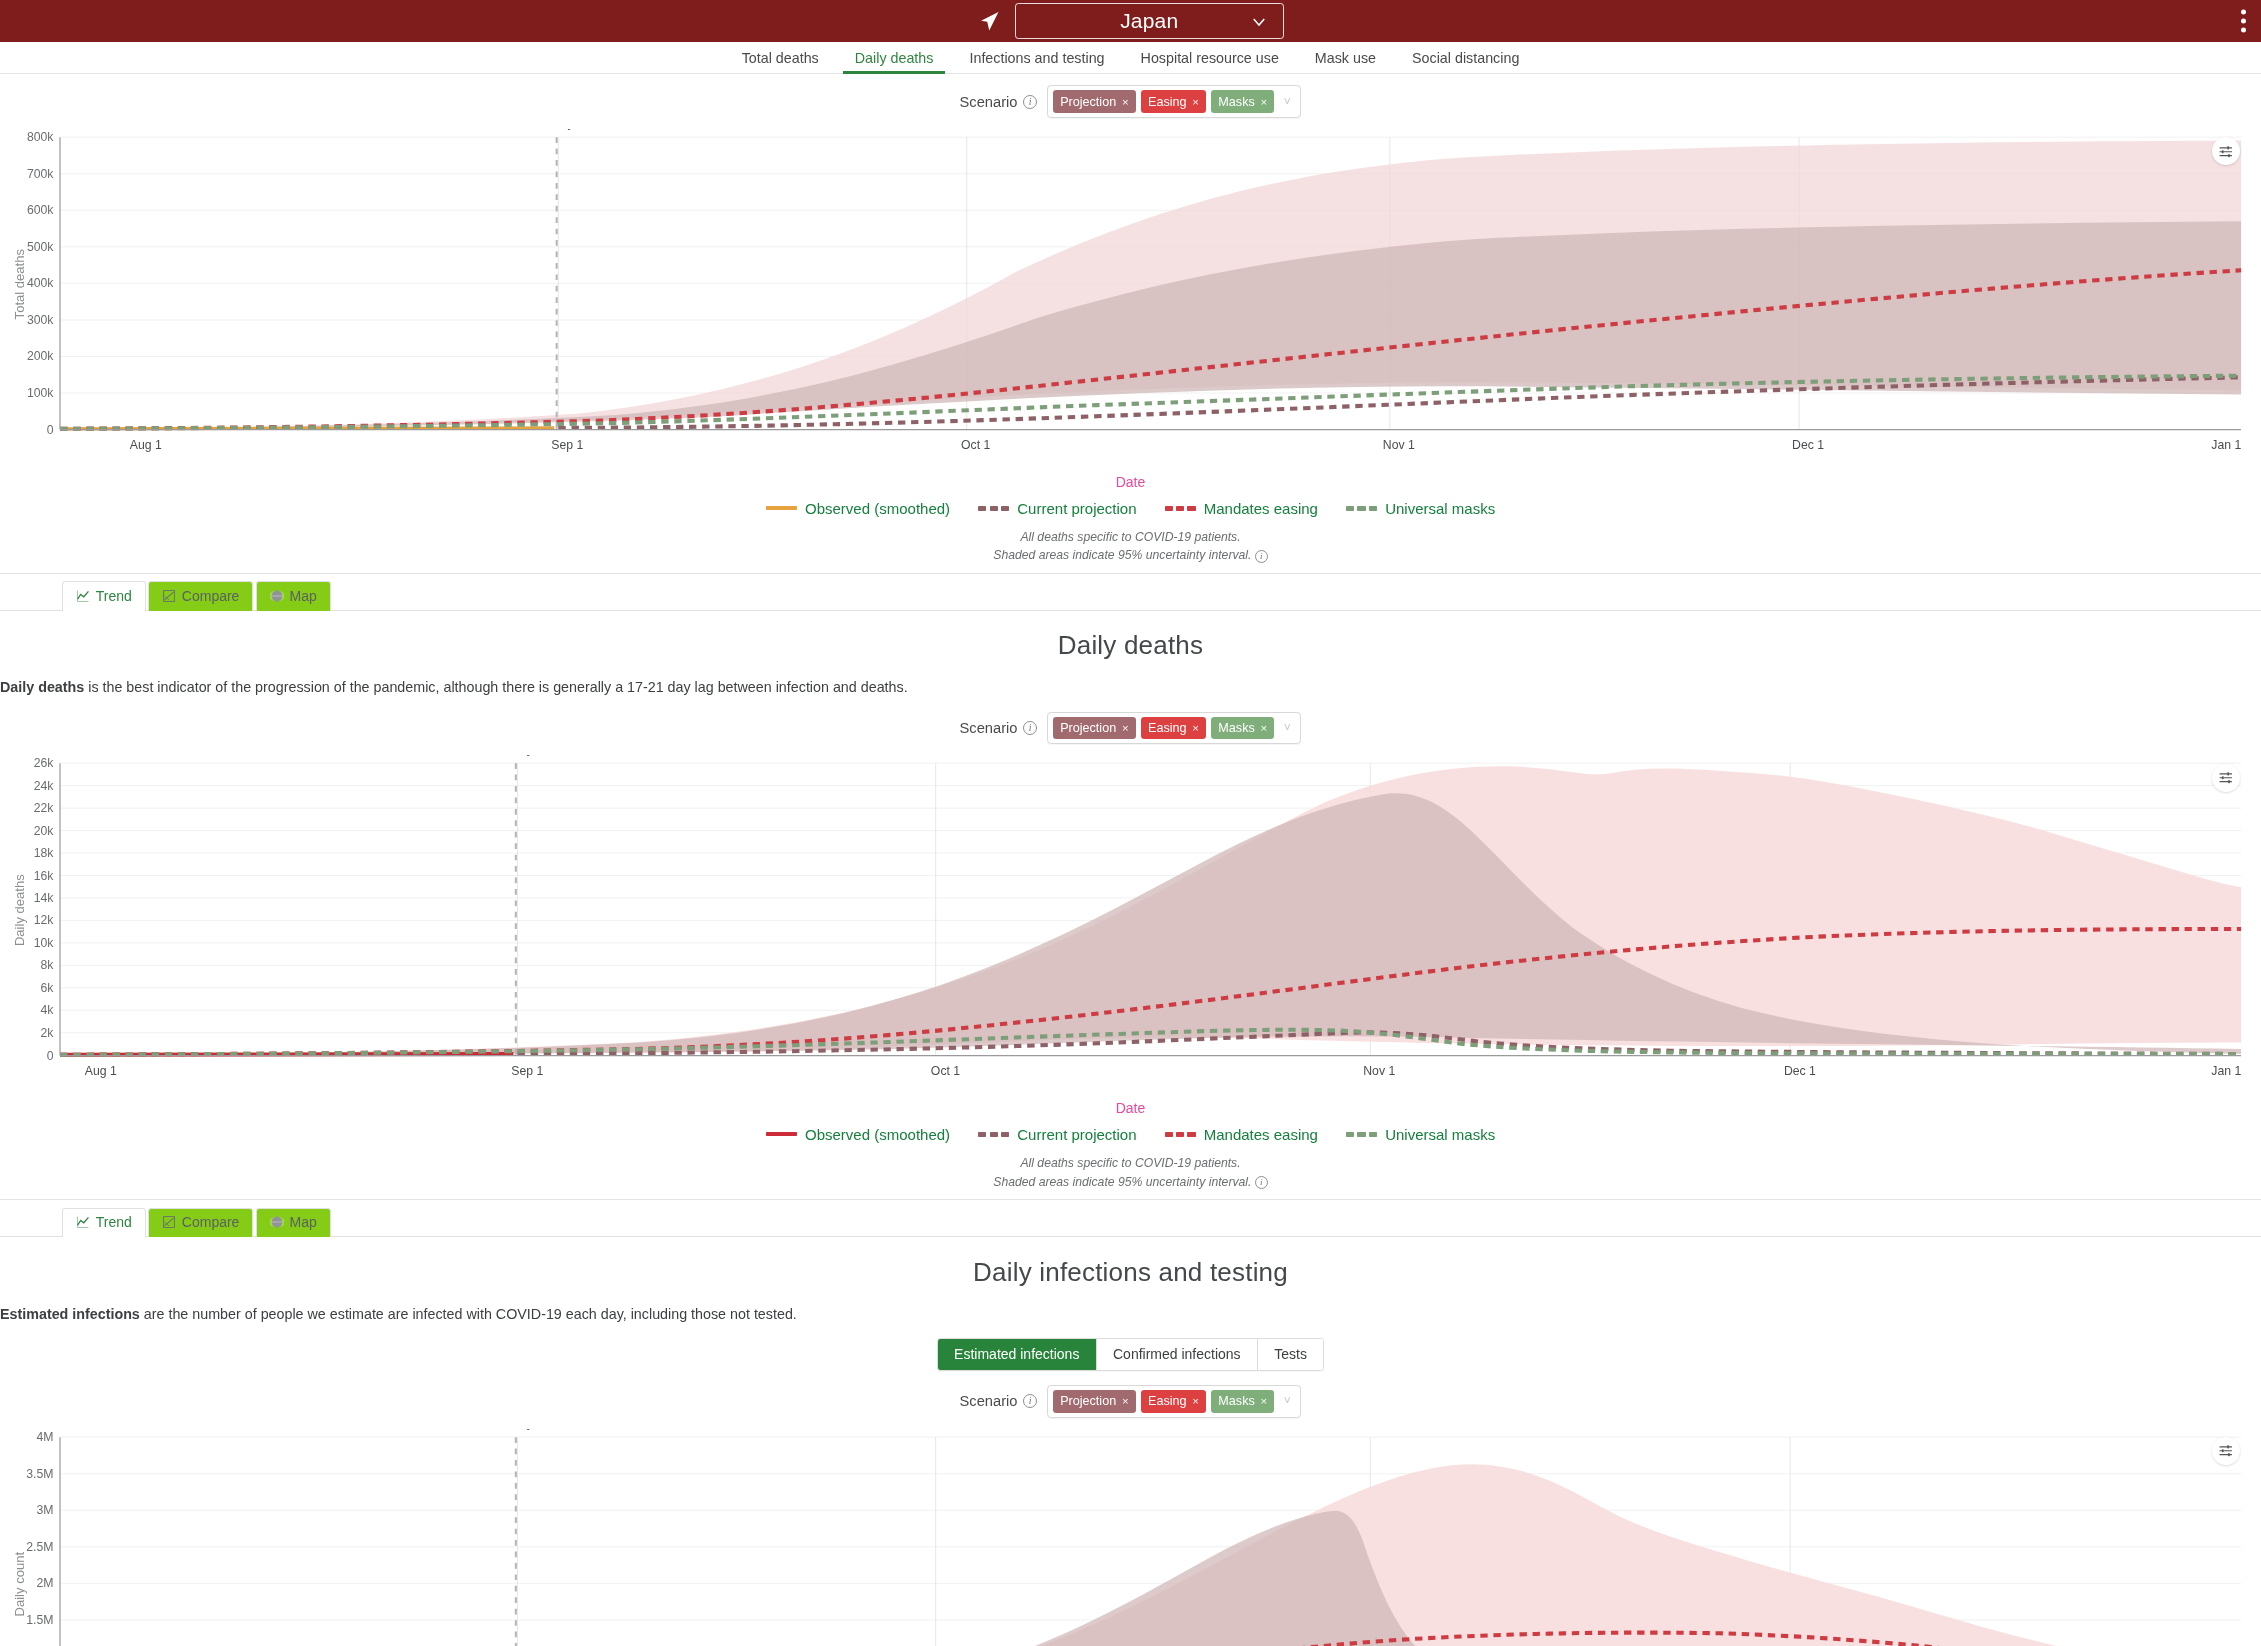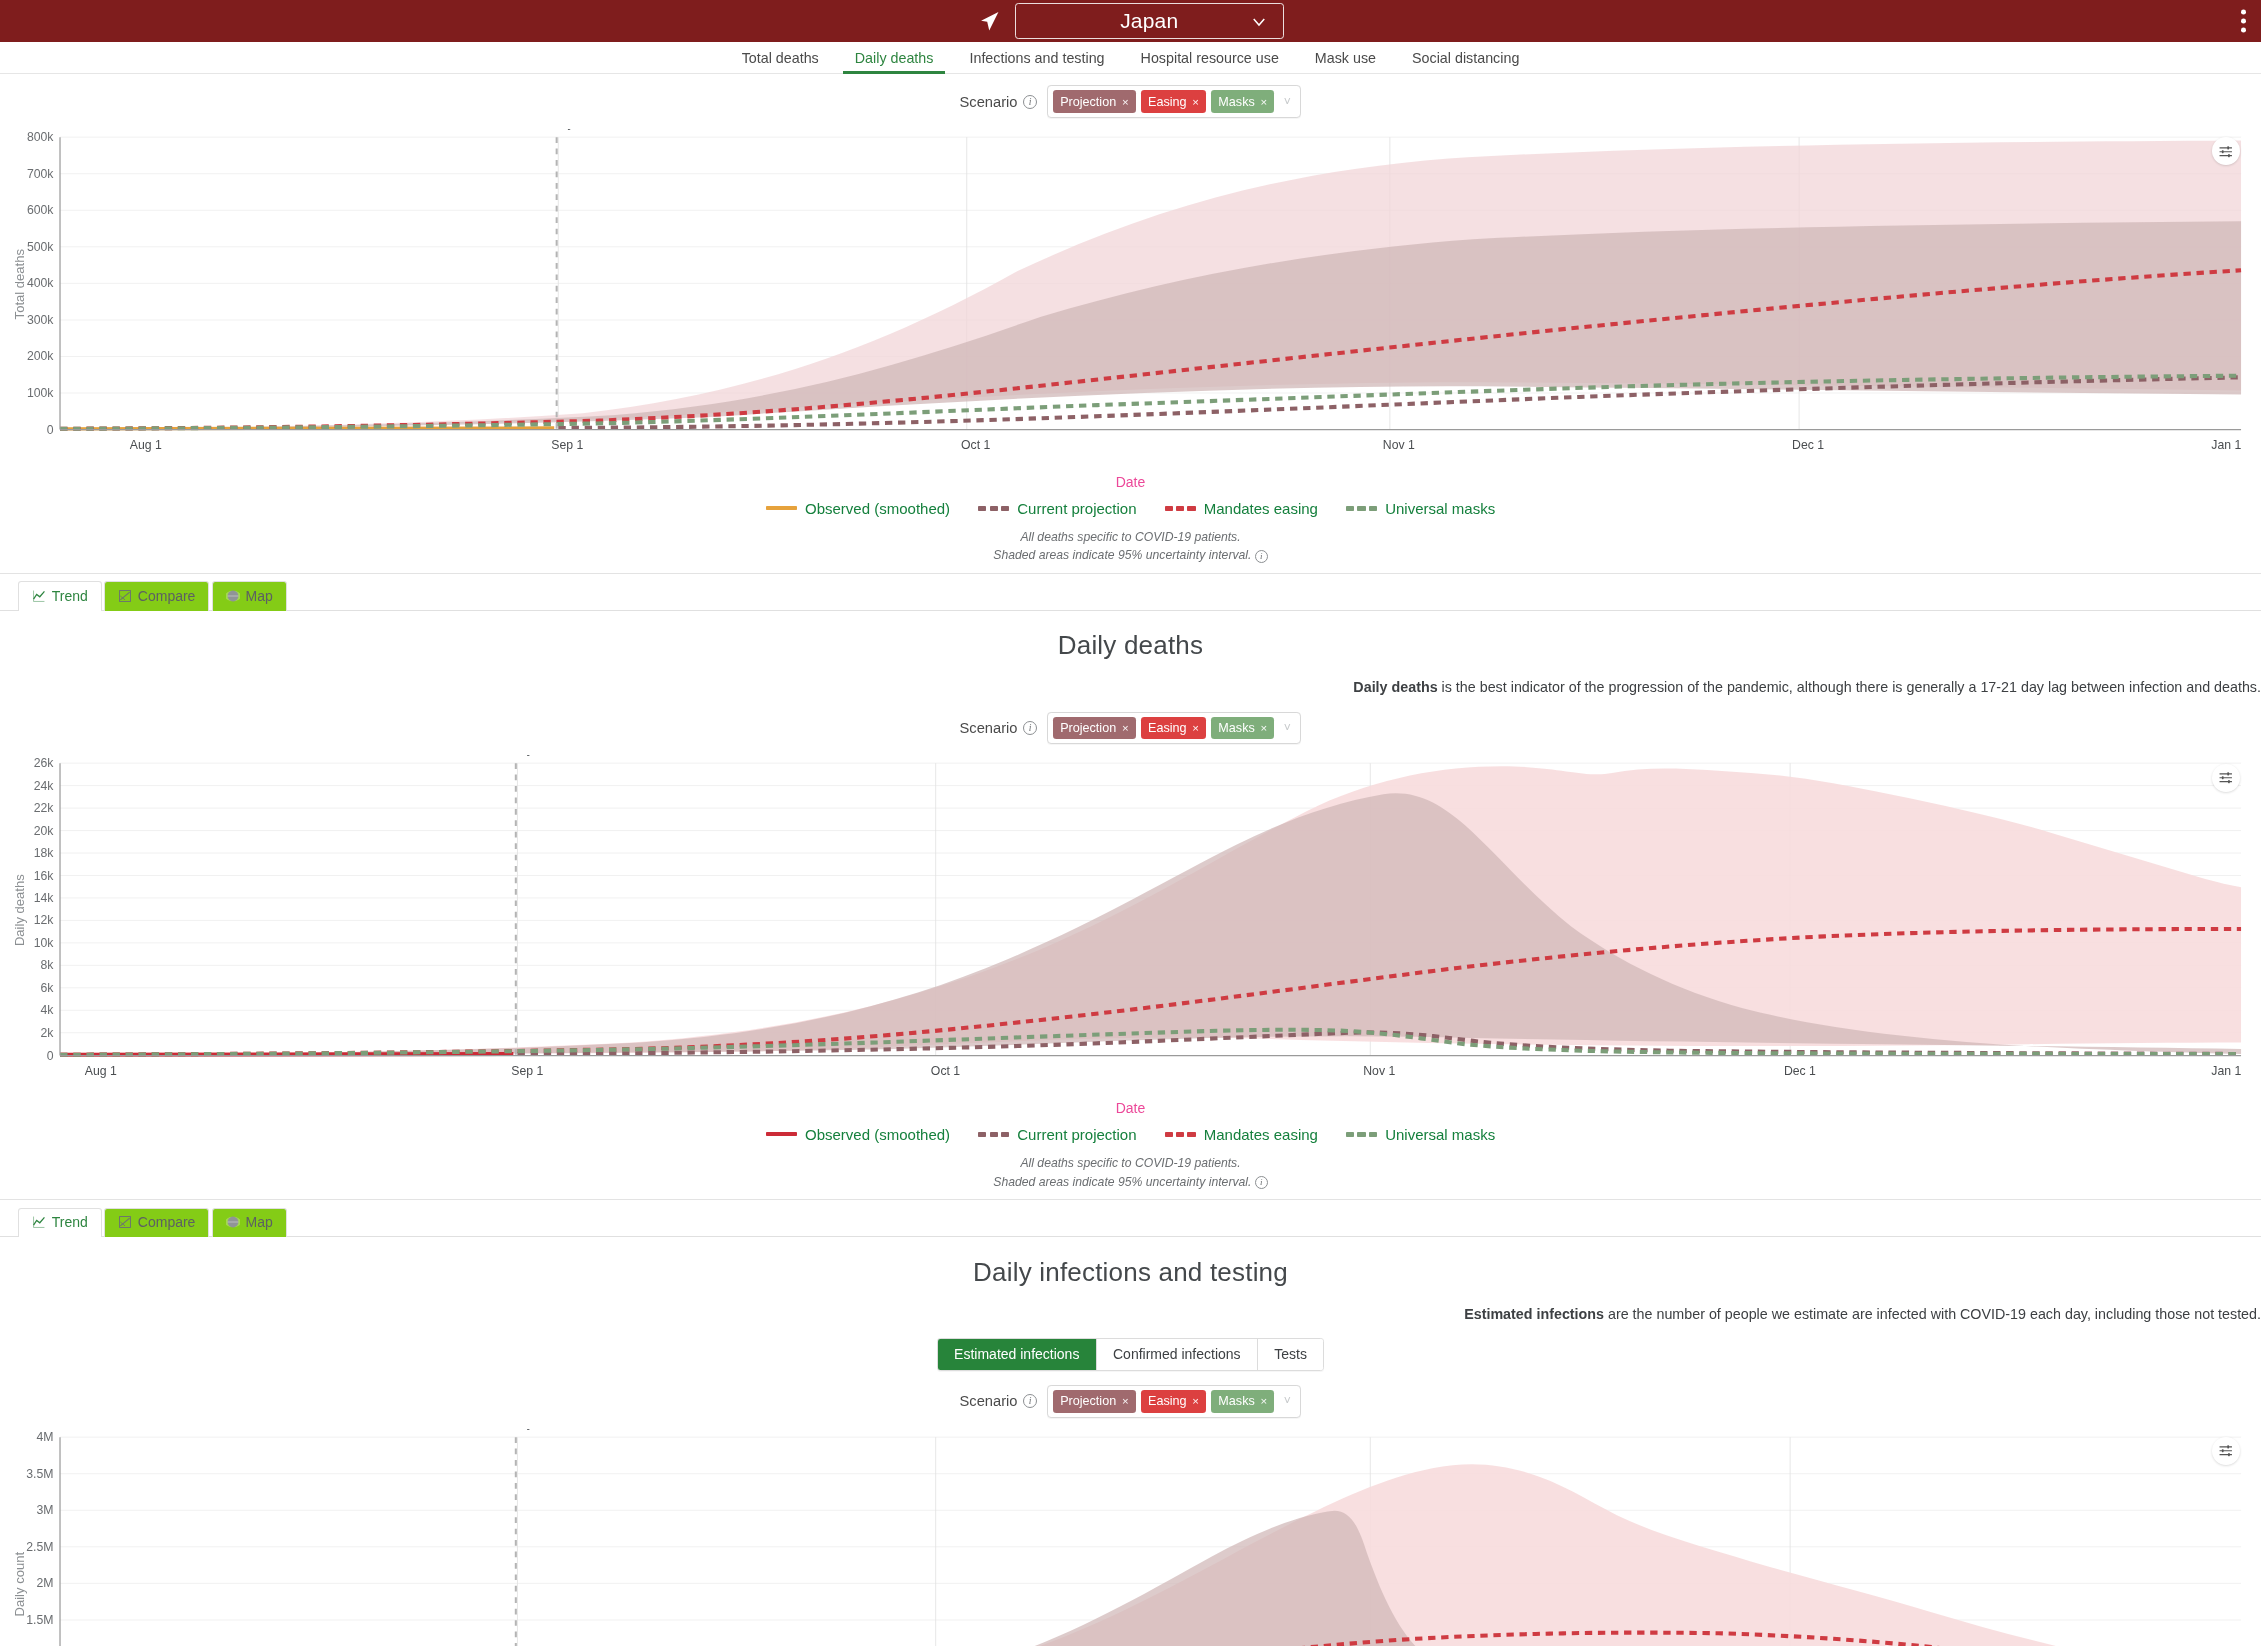--- a/index.html
+++ b/index.html
@@ -92,21 +92,21 @@
   .panel-body { padding: 11.4px 0 8.2px; }
   .panel-title {
     text-align: center;
     font-size: 26px;
     font-weight: 400;
     color: #44484b;
     letter-spacing: 0.2px;
     margin: 8.2px 0 18px;
   }
   .panel-desc {
-    text-align: right;
+    text-align: left;
     font-size: 14.3px;
     color: #3d4043;
     margin-bottom: 16.3px;
   }
   .panel-desc b { font-weight: 700; }
 
   
   .segwrap { display: flex; justify-content: center; margin-bottom: 14.7px; }
   .seg {
     display: flex;
@@ -210,21 +210,21 @@
     padding: 5.7px 13px 6.5px;
     font-size: 14px;
     background: #84cc16;
     border: 0.8px solid #e0e0e0;
     border-bottom: none;
     border-radius: 3.3px 3.3px 0 0;
     color: #5c6063;
     cursor: pointer;
     position: relative; top: 0.8px;
   }
-  .subtab.active { background: #fff; color: #2e8540; border-color: #e0e0e0; }
+  .subtab.active { background: #fff; color: #2e8540; border-color: #e0e0e0; margin-left: 44px; }
   .subtab svg { display: block; }
   .today-lbl { font-size: 16px; fill: #5c6063; }
 </style>
 </head>
 <body>
 
 <div class="topbar">
   <div class="loc-wrap">
     <span class="nav-icon">
       <svg viewBox="0 0 24 24" width="24.5" height="24.5">

